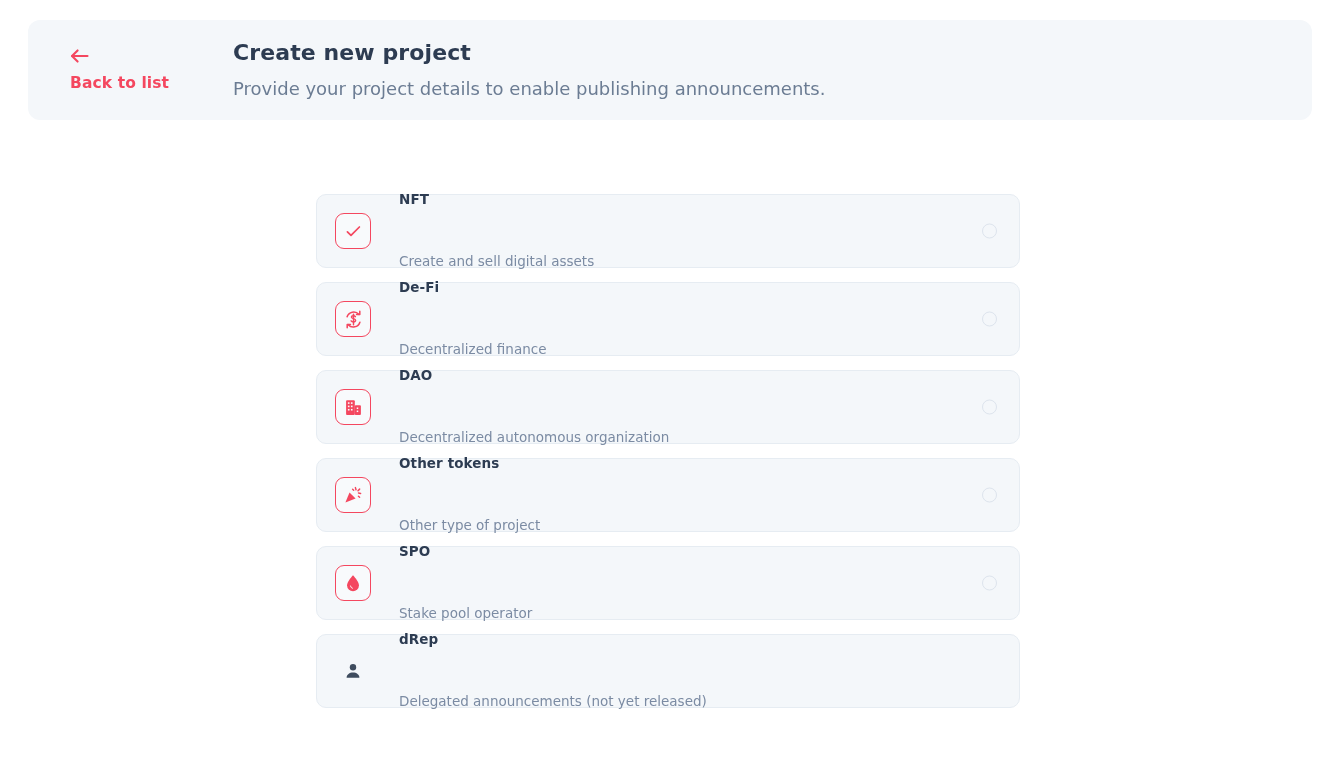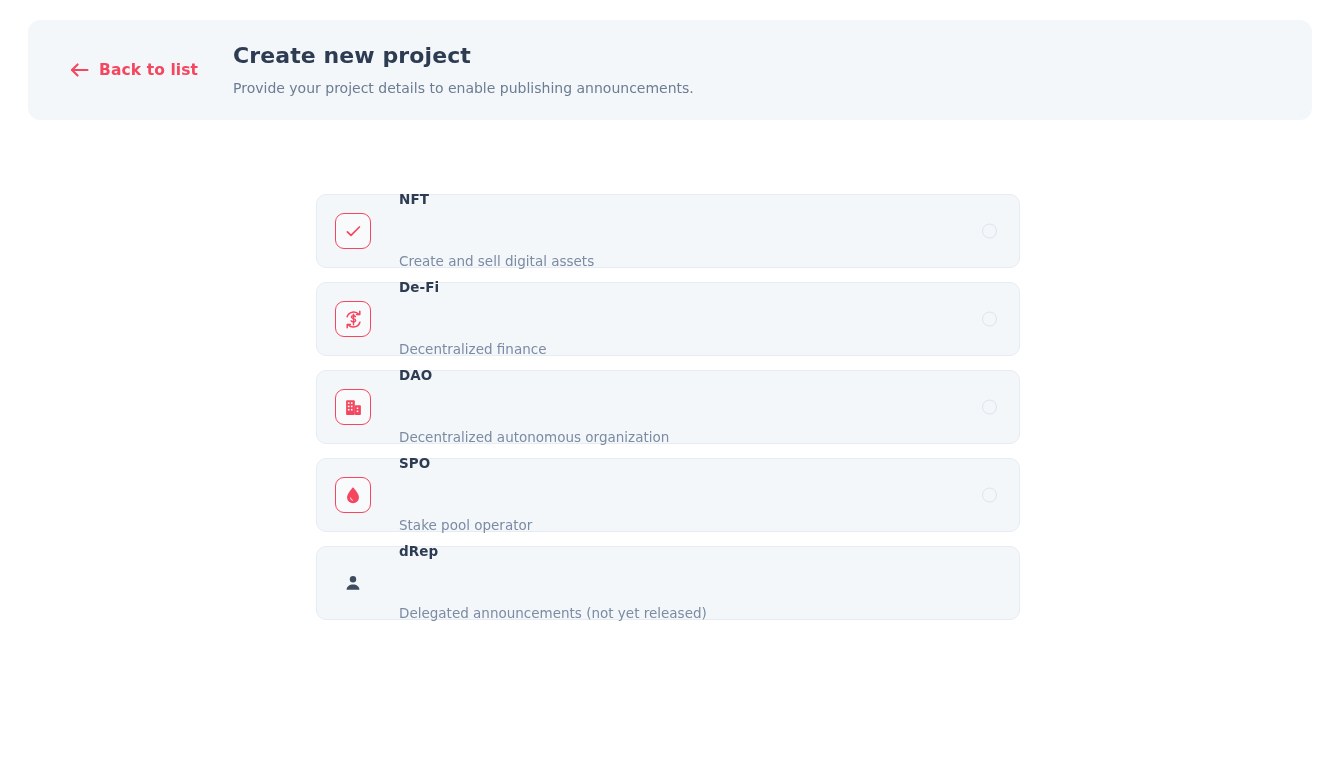--- a/index.html
+++ b/index.html
@@ -29,27 +29,27 @@
     width: 1284px;
     height: 100px;
     background: #f4f7fa;
     border-radius: 12px;
     display: flex;
     align-items: center;
   }
 
   .back-link {
     display: flex;
-    align-items: center;
     gap: 10px;
     margin-left: 42px;
     width: 136px;
     cursor: pointer;
     text-decoration: none;
     user-select: none;
+    flex-direction: column;
   }
 
   .back-arrow {
     display: block;
     width: 19px;
     height: 16px;
     flex: 0 0 auto;
   }
 
   .back-label {
@@ -67,21 +67,21 @@
   .header-title {
     font-size: 22px;
     font-weight: 700;
     color: #2d3c52;
     letter-spacing: 0.1px;
     line-height: 1.3;
   }
 
   .header-subtitle {
     margin-top: 9px;
-    font-size: 14px;
+    font-size: 18px;
     font-weight: 400;
     color: #6b7c93;
     line-height: 1.35;
   }
 
   
   .options-list {
     position: absolute;
     left: 316px;
     top: 194px;
@@ -239,20 +239,37 @@
           <rect x="13.4" y="13.2" width="1.6" height="1.6" fill="#f8fafc"></rect>
         </svg>
       </div>
       <div class="option-text">
         <div class="option-title">DAO</div>
         <div class="option-desc">Decentralized autonomous organization</div>
       </div>
       <span class="radio"></span>
     </div>
 
+    <div class="option-card">
+      <div class="icon-box">
+        <svg width="20" height="20" viewBox="0 0 20 20" fill="none" xmlns="http://www.w3.org/2000/svg">
+          <path d="M2.4 17.6l4.1-10.2 6.1 6.1-10.2 4.1z" fill="#f4475f"></path>
+          <path d="M12.4 2.6l.6 2.1" stroke="#f4475f" stroke-width="1.5" stroke-linecap="round"></path>
+          <path d="M16.6 4.1l-1.6 1.6" stroke="#f4475f" stroke-width="1.5" stroke-linecap="round"></path>
+          <path d="M17.6 8.4l-2.1-.5" stroke="#f4475f" stroke-width="1.5" stroke-linecap="round"></path>
+          <path d="M9.6 4.2l1.1 1.1" stroke="#f4475f" stroke-width="1.4" stroke-linecap="round"></path>
+          <path d="M15.4 11.2l1.2 1.1" stroke="#f4475f" stroke-width="1.4" stroke-linecap="round"></path>
+        </svg>
+      </div>
+      <div class="option-text">
+        <div class="option-title">Other tokens</div>
+        <div class="option-desc">Other type of project</div>
+      </div>
+      <span class="radio"></span>
+    </div>
 
     <div class="option-card">
       <div class="icon-box">
         <svg width="18" height="18" viewBox="0 0 18 20" fill="none" xmlns="http://www.w3.org/2000/svg">
           <path d="M9 1.4C9 1.4 2.4 8.3 2.4 12.5a6.6 6.6 0 0 0 13.2 0C15.6 8.3 9 1.4 9 1.4z" fill="#f4475f"></path>
           <path d="M6.2 13.3a2.9 2.9 0 0 0 2.2 2.6" stroke="#fdeef0" stroke-width="1.1" stroke-linecap="round"></path>
         </svg>
       </div>
       <div class="option-text">
         <div class="option-title">SPO</div>

